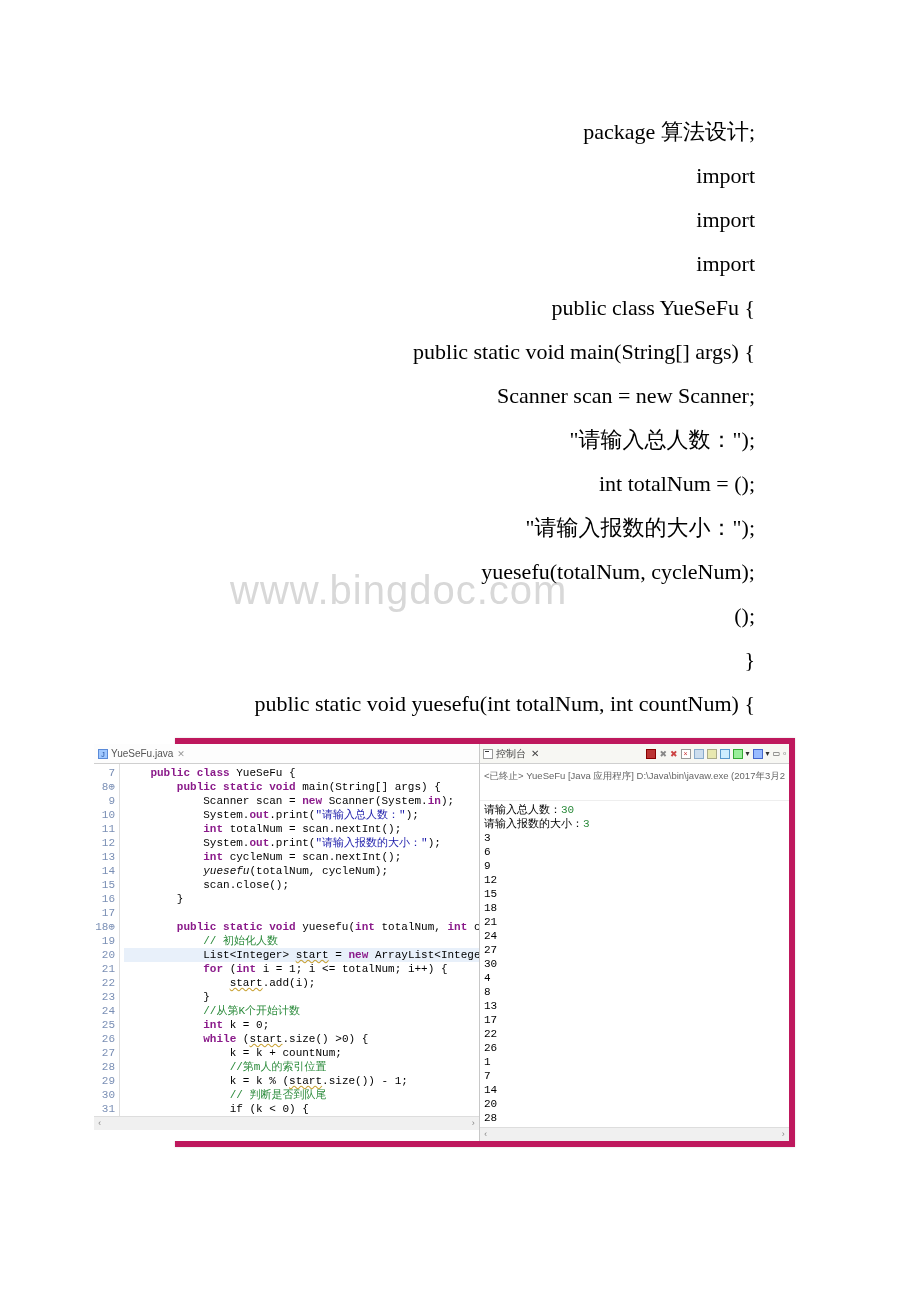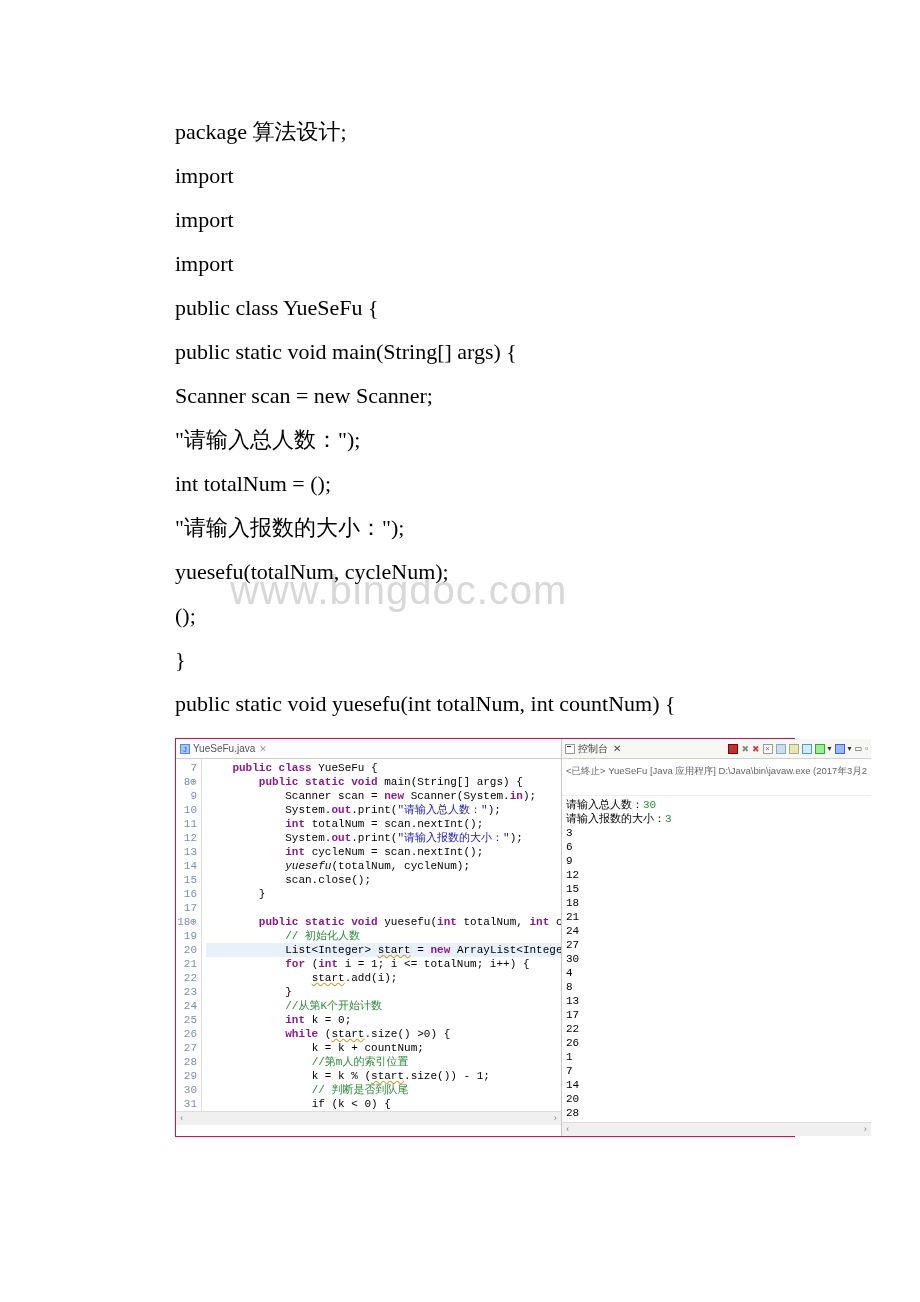--- a/index.html
+++ b/index.html
@@ -9,43 +9,44 @@
       background: #fff;
       font-family: "Times New Roman", serif;
       position: relative;
       padding: 110px 165px 40px 175px;
     }
     .doc-content {
       font-size: 22px;
       line-height: 2.0;
       color: #000;
     }
-    .doc-line { display: block; }
+    .doc-line { display: block; text-align: right; }
     .gap { height: 22px; }
     .watermark {
       position: absolute;
       top: 568px;
       left: 230px;
       font-size: 40px;
       font-family: Arial, sans-serif;
       color: #d8d8d8;
       letter-spacing: 1px;
       pointer-events: none;
       z-index: 0;
     }
     .doc-content .doc-line { position: relative; z-index: 1; }
     .ide-wrap {
       margin-top: 12px;
-      border: 1px solid #be185d;
+      border: 6px solid #be185d;
       width: 620px;
       box-shadow: 0 0 2px rgba(0,0,0,0.15);
       background: #ec4899;
       font-family: "Courier New", monospace;
       font-size: 12px;
       display: flex;
+      justify-content: flex-end;
     }
     .editor-pane {
       width: 386px;
       border-right: 1px solid #c8c8c8;
       background: #fff;
     }
     .editor-tab {
       height: 20px;
       border-bottom: 1px solid #cfcfcf;
       background: #fdfdfd;

